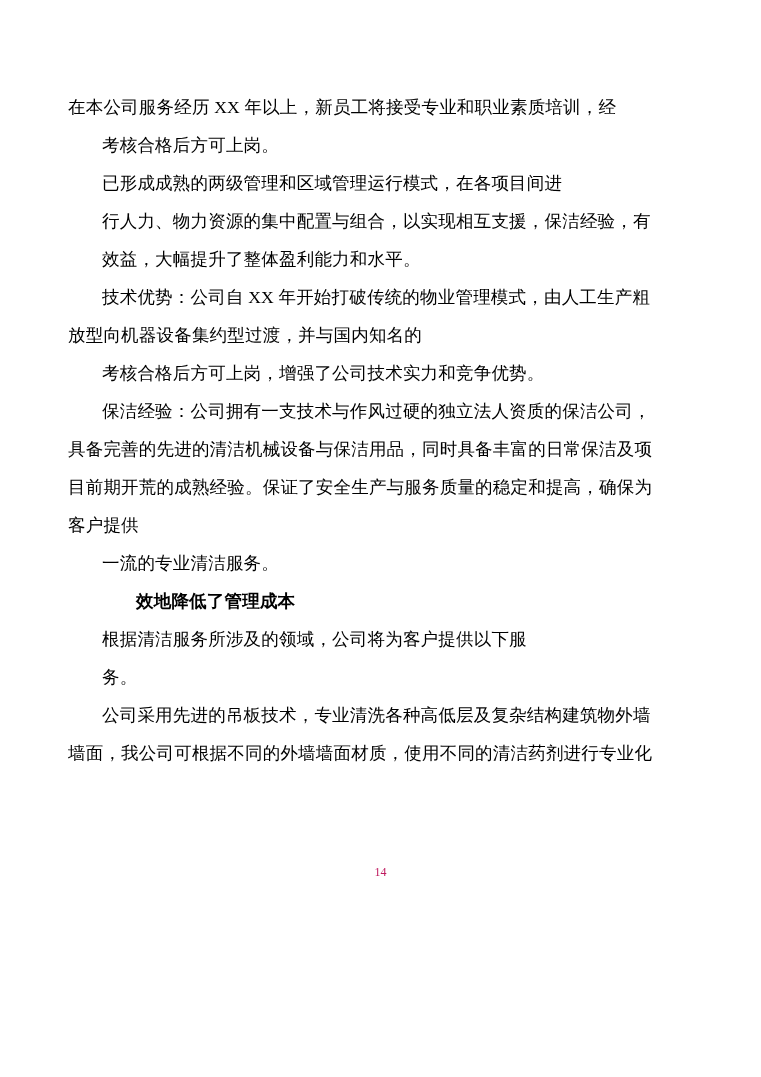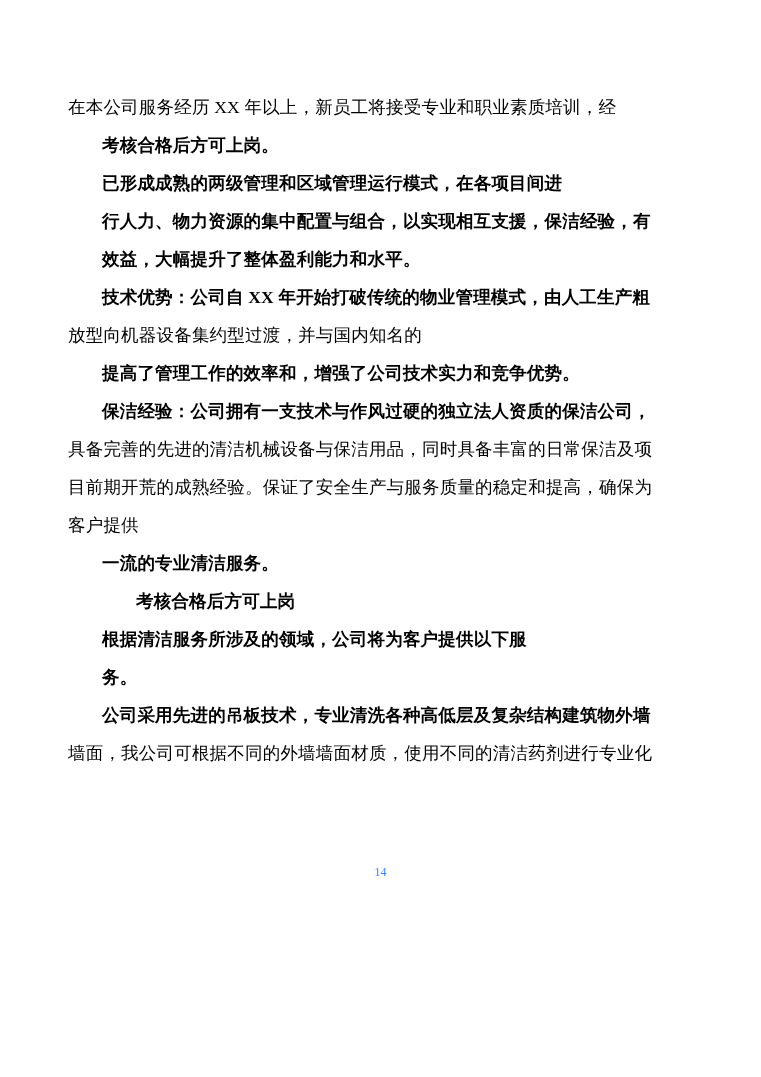--- a/index.html
+++ b/index.html
@@ -28,62 +28,61 @@
     text-align: justify;
     letter-spacing: 0.2px;
   }
   p.para {
     margin: 0;
     padding: 0;
     white-space: pre-wrap;
   }
   p.indent {
     text-indent: 34px;
-    font-weight: bold;
   }
   p.heading {
     margin: 0;
     padding: 0;
     font-weight: bold;
     text-indent: 68px;
     font-size: 17.5px;
     line-height: 38px;
   }
   .footer {
     position: absolute;
     left: 0;
     right: 0;
     bottom: 24px;
     text-align: center;
     font-size: 12px;
     font-family: "Liberation Serif", "DejaVu Serif", serif;
-    color: #3b82f6;
+    color: #be185d;
   }
 </style>
 </head>
 <body>
 
 <div class="page">
   <div class="body-text">
 
     <p class="para">在本公司服务经历 XX 年以上，新员工将接受专业和职业素质培训，经</p>
     <p class="para indent">考核合格后方可上岗。</p>
     <p class="para indent">已形成成熟的两级管理和区域管理运行模式，在各项目间进</p>
     <p class="para indent">行人力、物力资源的集中配置与组合，以实现相互支援，保洁经验，有</p>
     <p class="para indent">效益，大幅提升了整体盈利能力和水平。</p>
     <p class="para indent">技术优势：公司自 XX 年开始打破传统的物业管理模式，由人工生产粗</p>
     <p class="para">放型向机器设备集约型过渡，并与国内知名的</p>
-    <p class="para indent">提高了管理工作的效率和，增强了公司技术实力和竞争优势。</p>
+    <p class="para indent">考核合格后方可上岗，增强了公司技术实力和竞争优势。</p>
     <p class="para indent">保洁经验：公司拥有一支技术与作风过硬的独立法人资质的保洁公司，</p>
     <p class="para">具备完善的先进的清洁机械设备与保洁用品，同时具备丰富的日常保洁及项</p>
     <p class="para">目前期开荒的成熟经验。保证了安全生产与服务质量的稳定和提高，确保为</p>
     <p class="para">客户提供</p>
     <p class="para indent">一流的专业清洁服务。</p>
 
-    <p class="heading">考核合格后方可上岗</p>
+    <p class="heading">效地降低了管理成本</p>
 
     <p class="para indent">根据清洁服务所涉及的领域，公司将为客户提供以下服</p>
     <p class="para indent">务。</p>
     <p class="para indent">公司采用先进的吊板技术，专业清洗各种高低层及复杂结构建筑物外墙</p>
     <p class="para">墙面，我公司可根据不同的外墙墙面材质，使用不同的清洁药剂进行专业化</p>
 
   </div>
 
   <div class="footer">14</div>
 </div>

